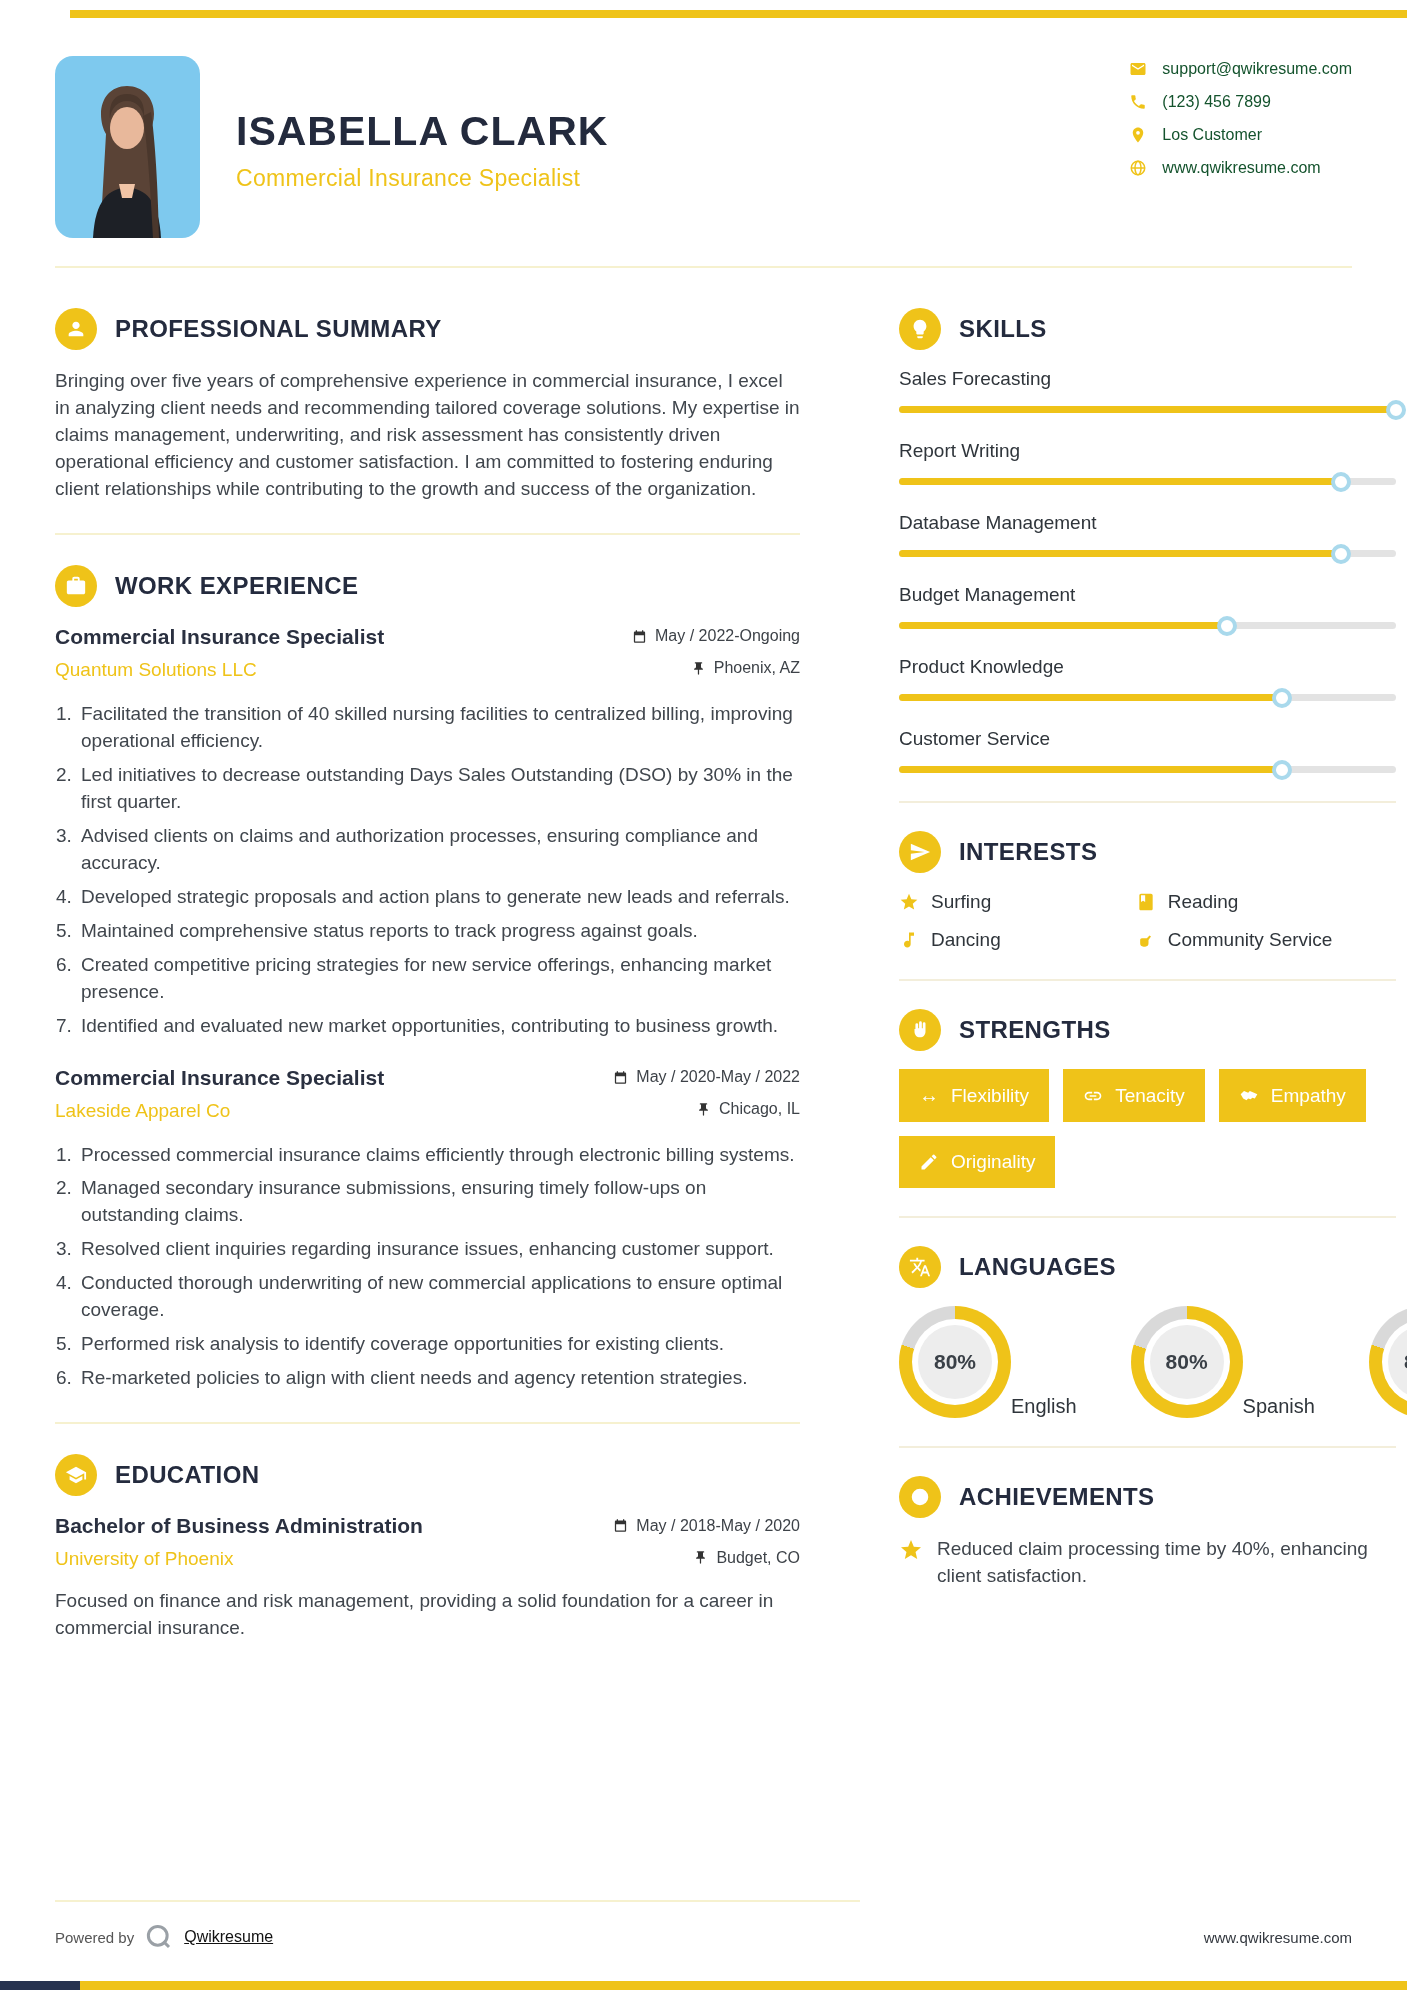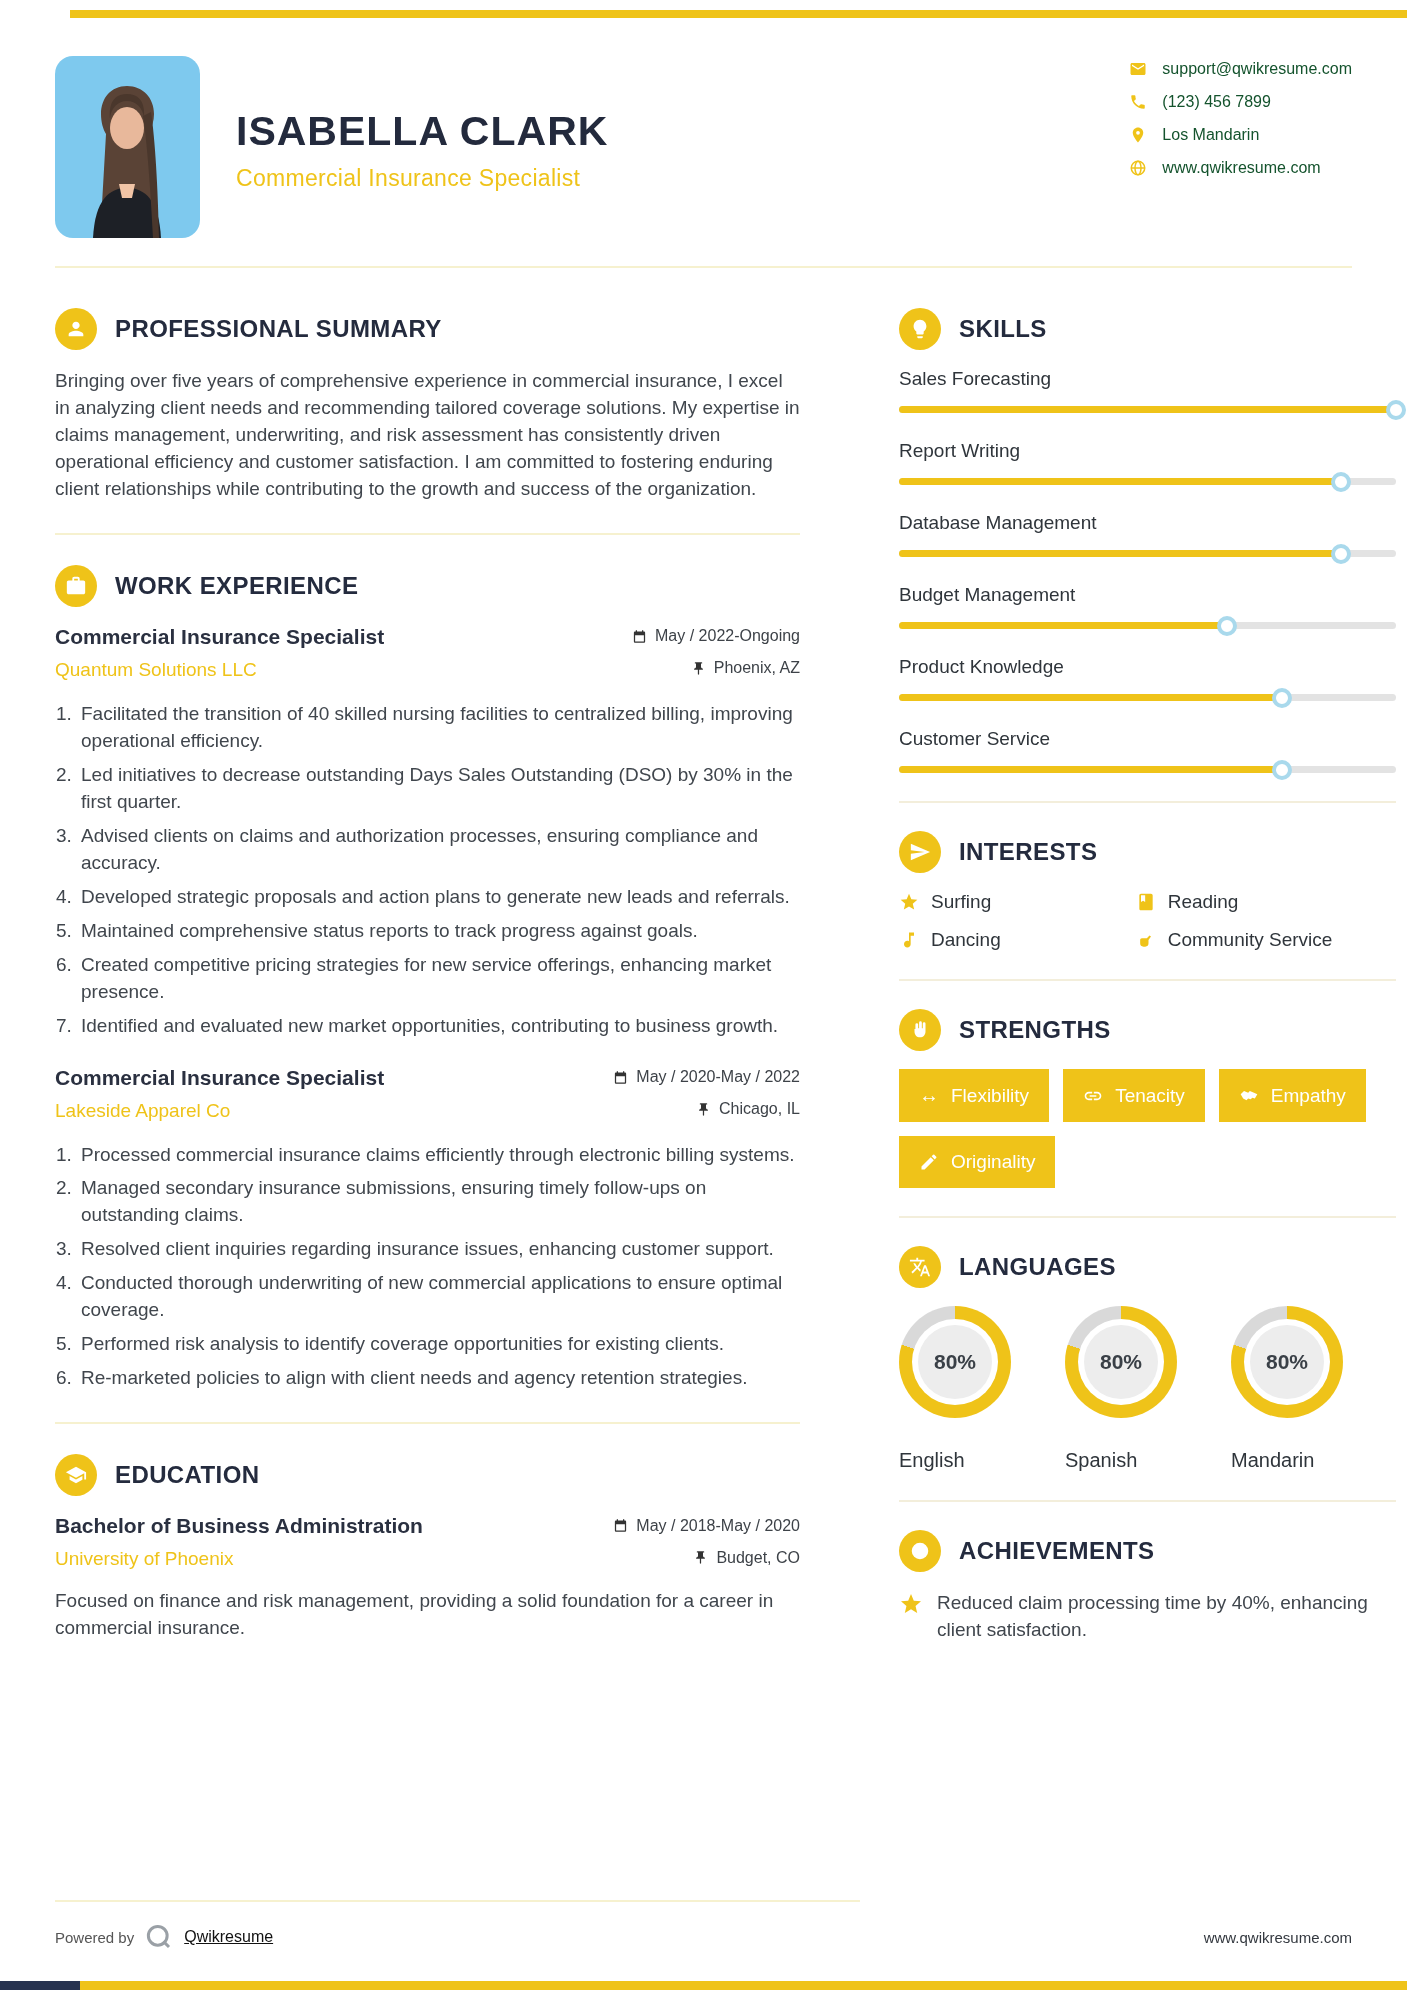--- a/index.html
+++ b/index.html
@@ -66,21 +66,21 @@
 
   
   .chips { display:flex; flex-wrap:wrap; gap:14px; margin-top:4px; }
   .chip { background:#EFC319; color:#fff; font-size:19px; display:flex; align-items:center;
     gap:12px; padding:15px 20px; }
   .chip svg { width:20px; height:20px; fill:#fff; }
   .chip .uni { font-size:20px; font-weight:bold; }
 
   
   .langs { display:flex; gap:54px; margin-top:8px; }
-  .lang { display:flex; flex-direction:column; align-items:flex-start;gap:15px; }
+  .lang { display:flex; flex-direction:row; align-items:flex-end; }
   .donut { width:112px; height:112px; border-radius:50%; display:flex; align-items:center; justify-content:center; }
   .donut-hole { width:86px; height:86px; border-radius:50%; background:#fff; display:flex;
     align-items:center; justify-content:center; }
   .donut-core { width:74px; height:74px; border-radius:50%; background:#ededed; display:flex;
     align-items:center; justify-content:center; font-size:21px; font-weight:bold; color:#3a4047; }
   .lang-label { margin-top:16px; font-size:20px; color:#2f353b; }
 
   
   .ach { display:flex; gap:14px; margin-bottom:18px; font-size:19px; line-height:1.4; color:#40464d; }
   .ach svg { width:24px; height:24px; fill:#EFC319; flex:0 0 auto; margin-top:2px; }
@@ -137,21 +137,21 @@
             </svg>
         </span>
         <span>(123) 456 7899</span>
       </div>
       <div class="contact-row">
         <span class="cicon">
           <svg viewBox="0 0 24 24" fill="#EFC319">
               <path d="M12 2C8.13 2 5 5.13 5 9c0 5.25 7 13 7 13s7-7.75 7-13c0-3.87-3.13-7-7-7zm0 9.5A2.5 2.5 0 1 1 12 6.5a2.5 2.5 0 0 1 0 5z"></path>
             </svg>
         </span>
-        <span>Los Mandarin</span>
+        <span>Los Customer</span>
       </div>
       <div class="contact-row">
         <span class="cicon">
           <svg viewBox="0 0 24 24" fill="none" stroke="#EFC319" stroke-width="2">
               <circle cx="12" cy="12" r="9"></circle>
               <ellipse cx="12" cy="12" rx="4" ry="9"></ellipse>
               <line x1="3" y1="12" x2="21" y2="12"></line>
             </svg>
         </span>
         <span>www.qwikresume.com</span>

